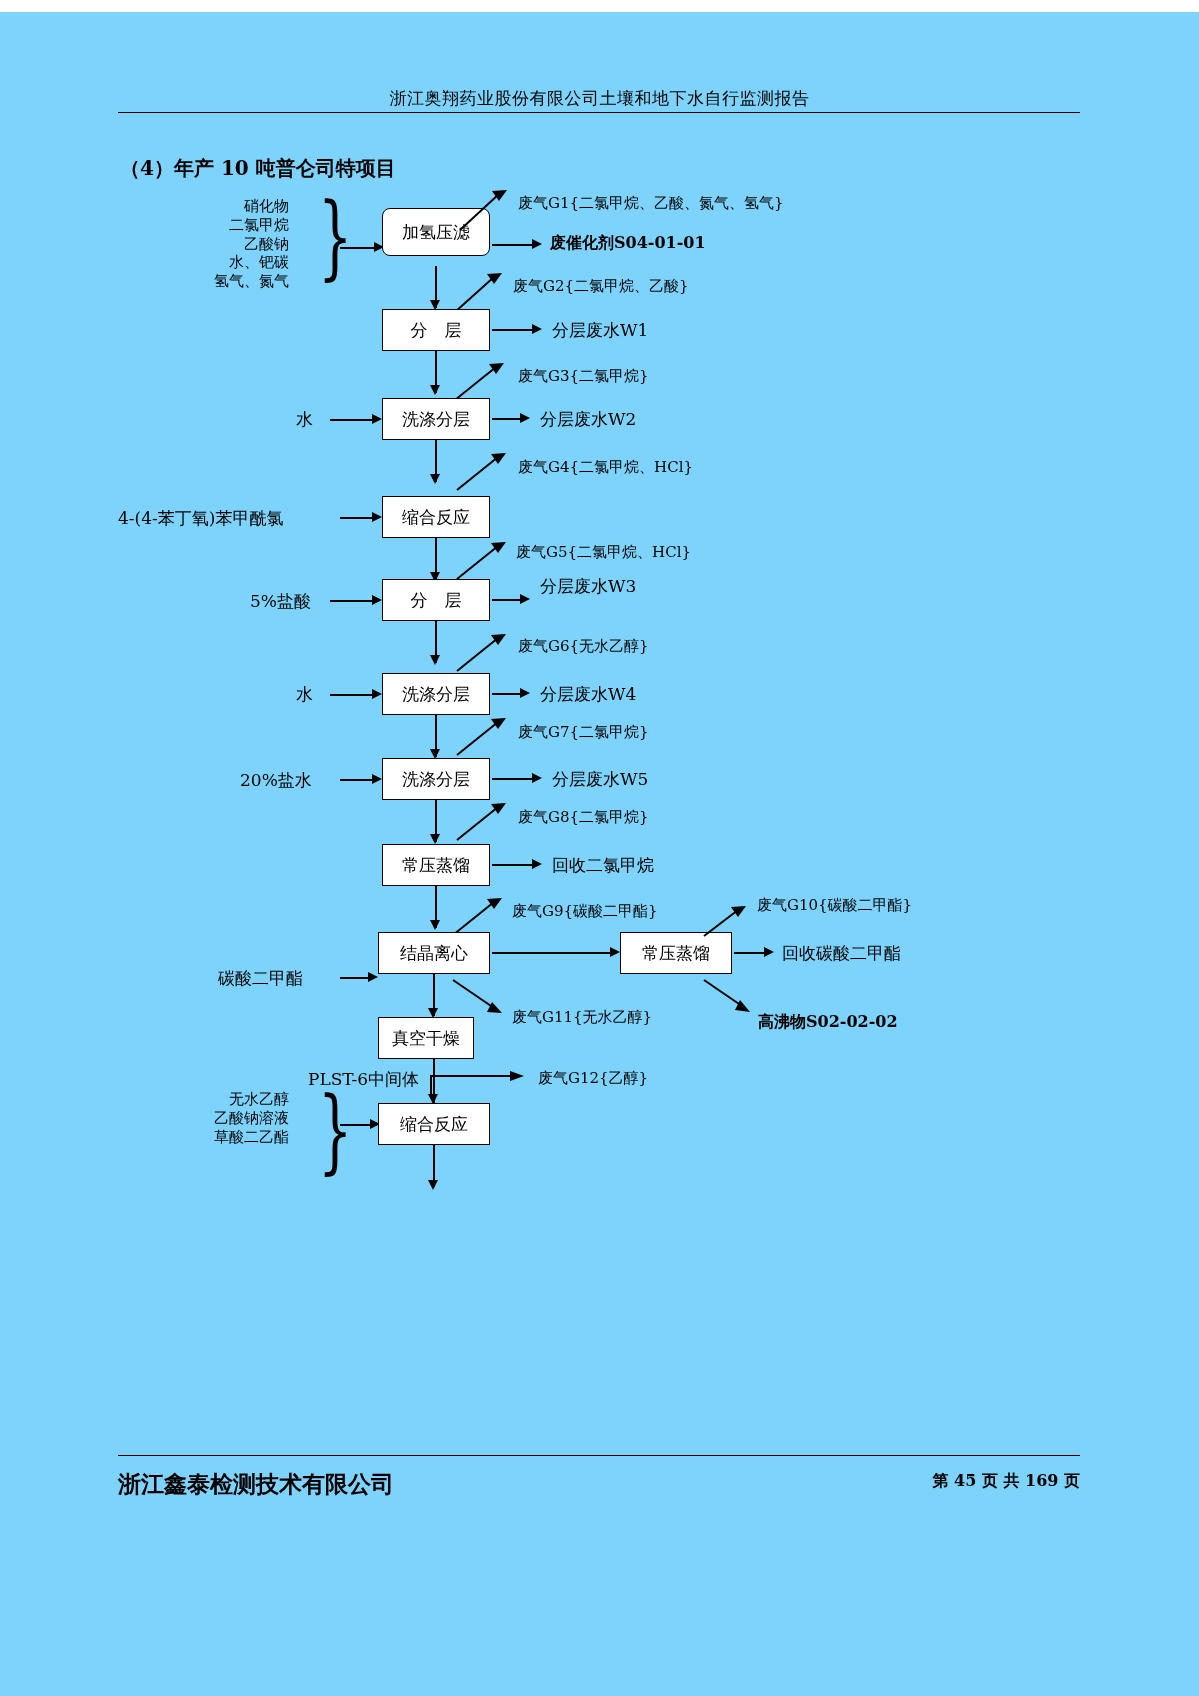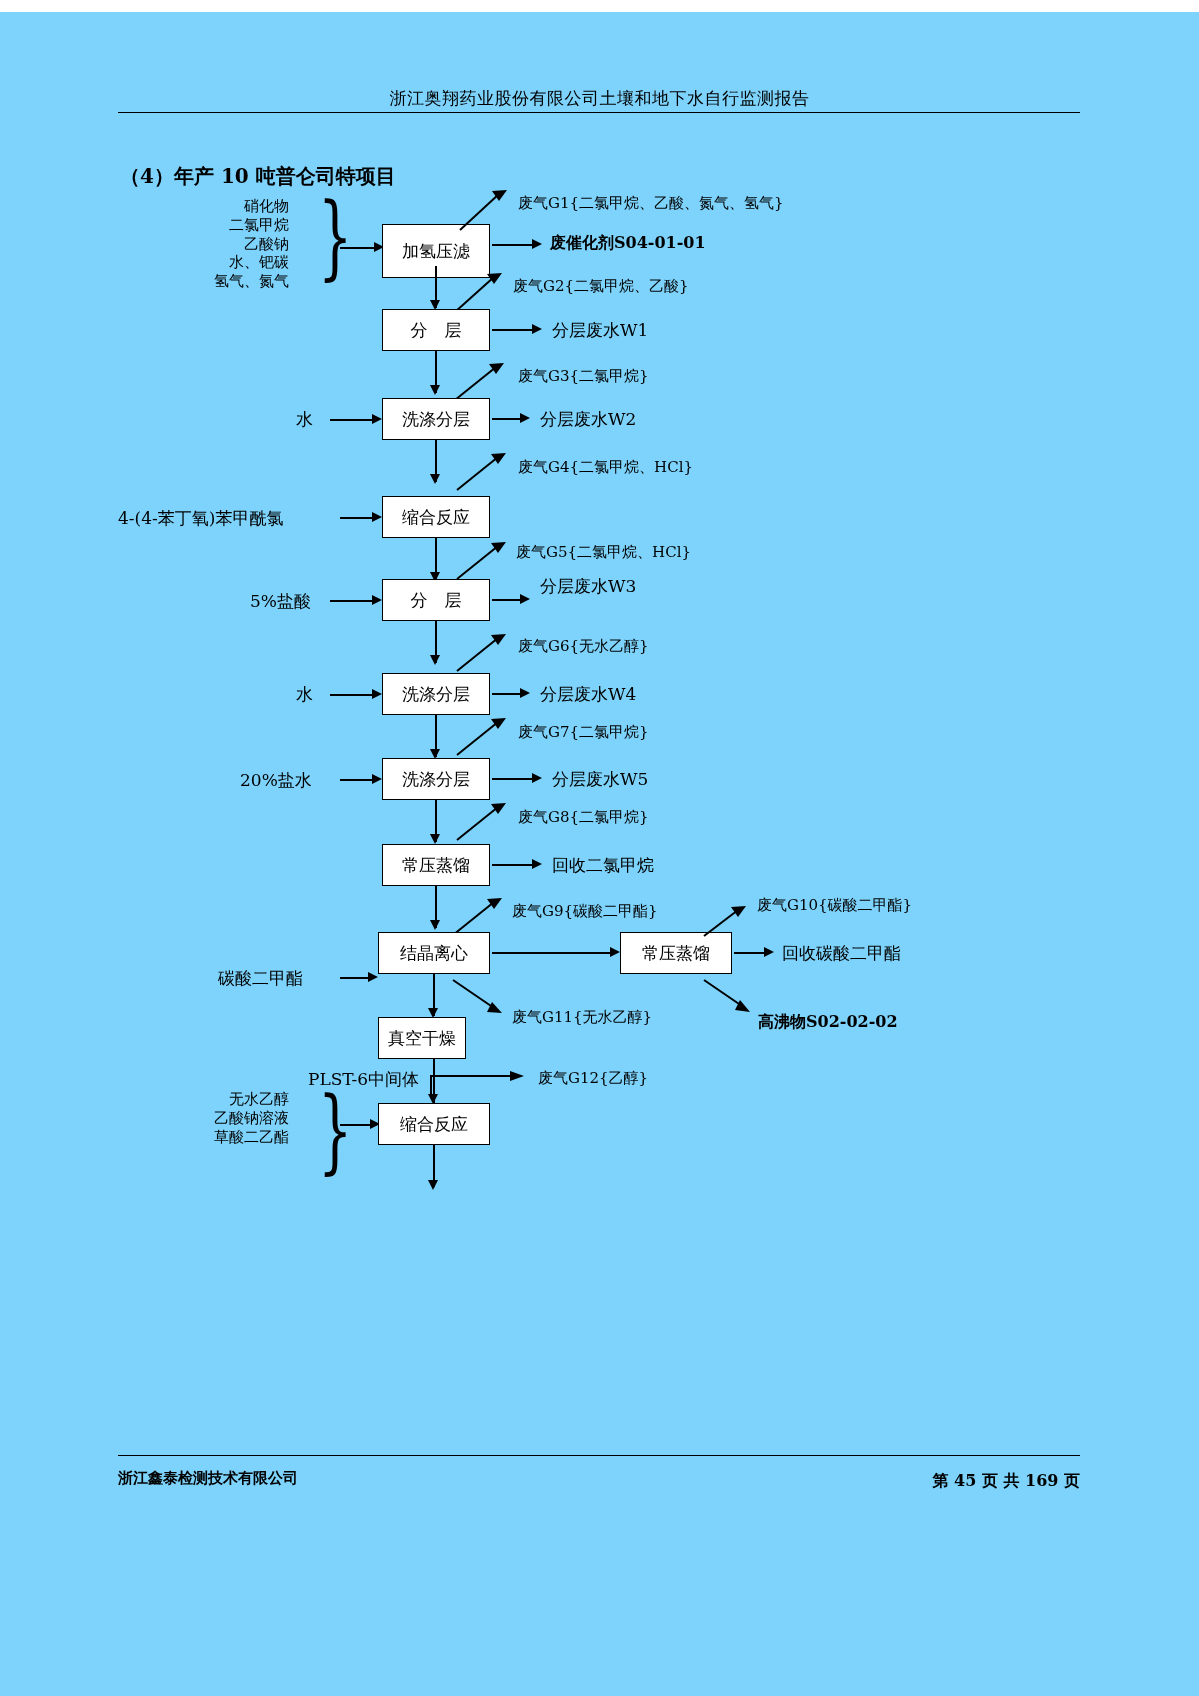--- a/index.html
+++ b/index.html
@@ -42,35 +42,35 @@
     top: 1443px;
     left: 118px;
     width: 962px;
     height: 1px;
     background: #000000;
   }
   .ftr-left {
     position: absolute;
     top: 1457px;
     left: 118px;
-    font-size: 15px;
+    font-size: 23px;
     font-weight: bold;
     font-family: "DejaVu Serif", serif;
   }
   .ftr-right {
     position: absolute;
     top: 1459px;
     right: 119px;
     font-size: 16px;
     font-weight: bold;
     font-family: "DejaVu Serif", serif;
   }
   .section-title {
     position: absolute;
-    top: 151px;
+    top: 143px;
     left: 120px;
     font-size: 20px;
     font-weight: bold;
     font-family: "DejaVu Serif", serif;
   }
 
   
   .node {
     position: absolute;
     border: 1px solid #000000;
@@ -145,21 +145,21 @@
 
   <div class="lbl multi" style="top:185px; left:214px;">硝化物
 二氯甲烷
 乙酸钠
 水、钯碳
 氢气、氮气</div>
   <div class="brace" style="top:198px; left:318px;">}</div>
   <div class="line hline" style="top:235px; left:340px; width:36px;"></div>
   <div class="arr arr-right" style="top:230px; left:374px;"></div>
 
-  <div class="node" style="top:212px; left:382px; width:108px; height:54px;">加氢压滤</div>
+  <div class="node" style="top:196px; left:382px; width:108px; height:48px;border-radius:8px;">加氢压滤</div>
 
   <svg style="position:absolute; top:170px; left:455px; width:60px; height:50px;">
     <line x1="5" y1="48" x2="44" y2="12" stroke="#000" stroke-width="2"></line>
     <polygon points="52,8 37,9 44,19" fill="#000"></polygon>
   </svg>
   <div class="lbl" style="top:182px; left:518px;">废气G1{二氯甲烷、乙酸、氮气、氢气}</div>
 
   <div class="line hline" style="top:232px; left:492px; width:42px;"></div>
   <div class="arr arr-right" style="top:227px; left:532px;"></div>
   <div class="lbl bold" style="top:221px; left:550px;">废催化剂S04-01-01</div>
@@ -317,21 +317,21 @@
 
   <svg style="position:absolute; top:962px; left:700px; width:60px; height:48px;">
     <line x1="4" y1="6" x2="42" y2="32" stroke="#000" stroke-width="2"></line>
     <polygon points="50,38 40,26 35,36" fill="#000"></polygon>
   </svg>
   <div class="lbl bold" style="top:1000px; left:758px;">高沸物S02-02-02</div>
 
   <div class="line vline" style="top:962px; left:433px; height:42px;"></div>
   <div class="arr arr-down" style="top:996px; left:428px;"></div>
 
-  <div class="node" style="top:1005px; left:378px; width:88px; height:42px;">真空干燥</div>
+  <div class="node" style="top:1005px; left:378px; width:96px; height:42px;">真空干燥</div>
 
   <div class="line vline" style="top:1047px; left:433px; height:44px;"></div>
   <div class="arr arr-down" style="top:1082px; left:428px;"></div>
   <div class="lbl big" style="top:1056px; left:308px;">PLST-6中间体</div>
 
   <svg style="position:absolute; top:1058px; left:426px; width:112px; height:26px;">
     <polyline points="5,24 5,6 88,6" fill="none" stroke="#000" stroke-width="2"></polyline>
     <polygon points="98,6 84,1 84,11" fill="#000"></polygon>
   </svg>
   <div class="lbl" style="top:1057px; left:538px;">废气G12{乙醇}</div>

